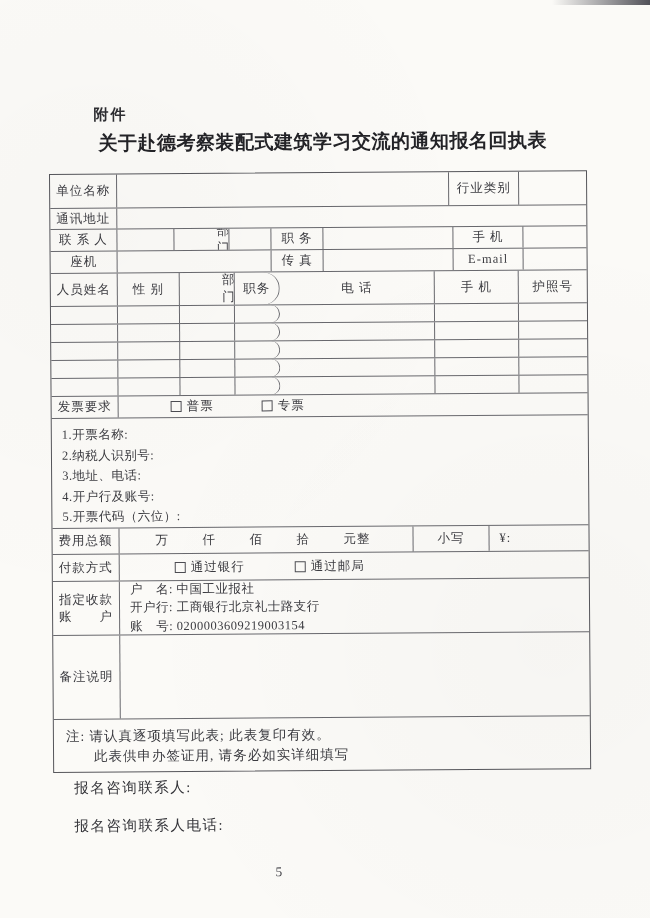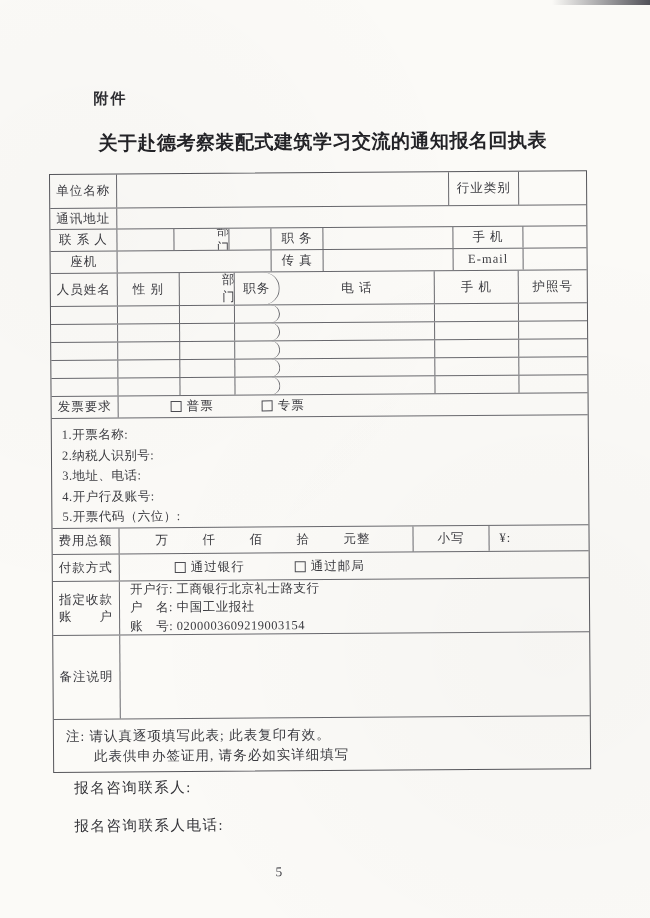--- a/index.html
+++ b/index.html
@@ -21,21 +21,21 @@
   .scan-edge{
     position:absolute;top:0;right:-2px;width:100px;height:5px;
     background:linear-gradient(to left, rgba(35,35,45,.8), rgba(35,35,45,0));
   }
   .sheet{
     position:absolute;inset:0;
     transform:rotate(-0.4deg);
     transform-origin:325px 460px;
   }
   .attachment{
-    position:absolute;left:96px;top:88px;
+    position:absolute;left:96px;top:104px;
     font-size:15px;font-weight:bold;letter-spacing:2px;color:#2e2e32;
     font-family:Liberation Serif, serif;
   }
   .title{
     position:absolute;top:129px;left:0;width:100%;
     text-align:center;font-size:19px;font-weight:bold;letter-spacing:.5px;
     color:#232327;
     font-family:"Liberation Sans","DejaVu Sans",sans-serif;
   }
   
@@ -242,22 +242,22 @@
           </span>
       </div>
     </div>
 
     <div class="r h54">
       <div class="c w67 acct-label">
         <span>指定收款</span>
         <span>账　　户</span>
       </div>
       <div class="c fill acct">
+        <div>户　名: 中国工业报社</div>
         <div>开户行: 工商银行北京礼士路支行</div>
-        <div>户　名: 中国工业报社</div>
         <div>账　号: 0200003609219003154</div>
       </div>
     </div>
 
     <div class="r h84">
       <div class="c w67">备注说明</div>
       <div class="c fill"></div>
     </div>
 
     <div class="r h52">

